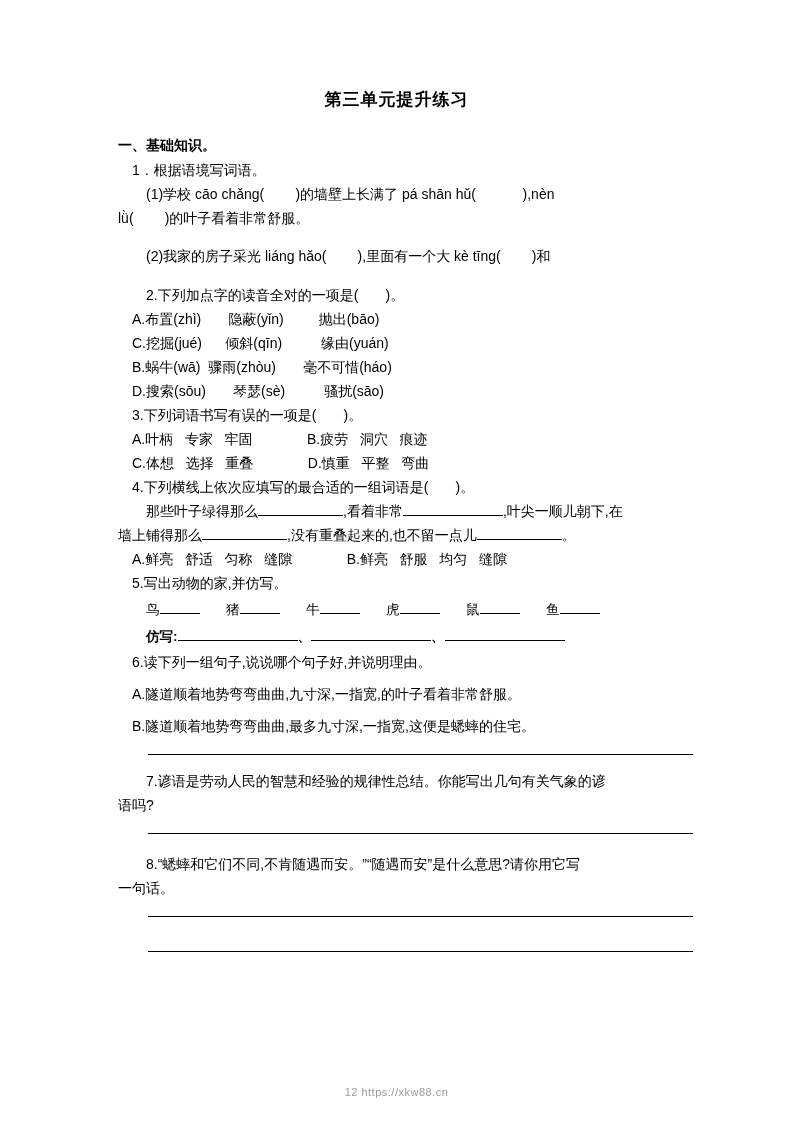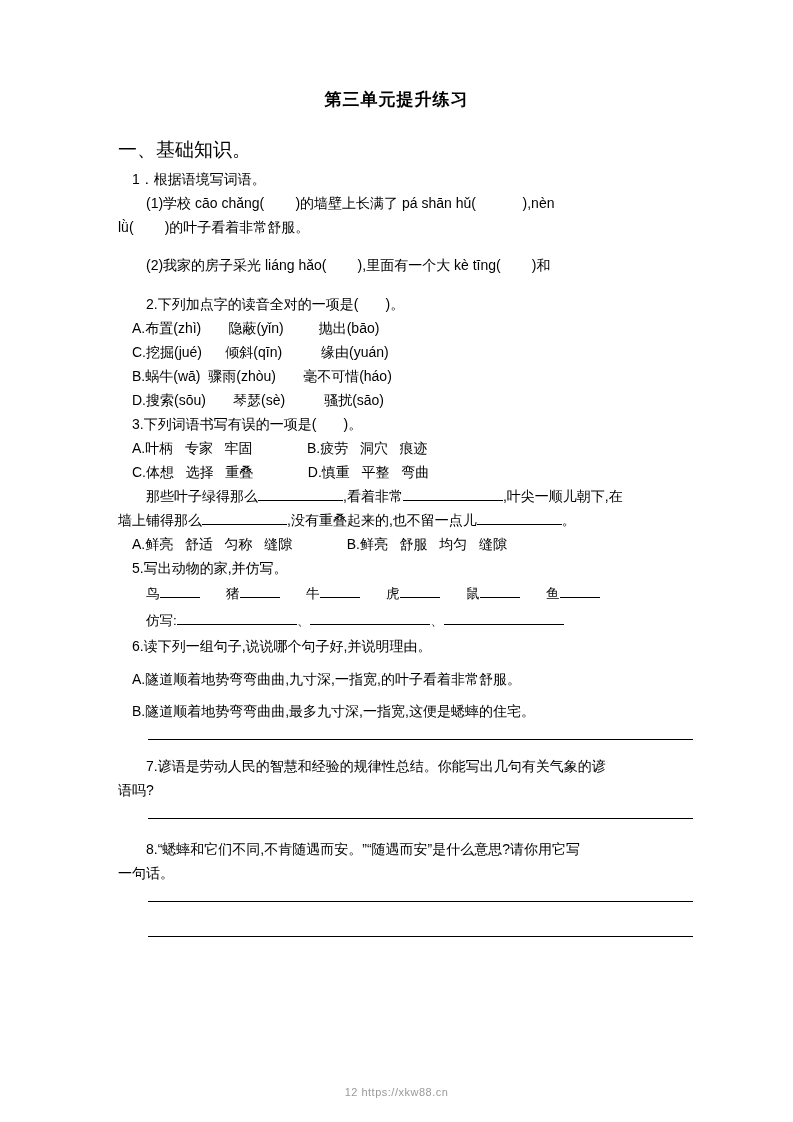--- a/index.html
+++ b/index.html
@@ -30,22 +30,22 @@
     letter-spacing: 1px;
     margin-bottom: 22px;
   }
   .line {
     font-size: 14px;
     line-height: 1.72;
     white-space: pre-wrap;
     word-break: break-all;
   }
   .sec-head {
-    font-size: 19px;
-    font-weight: normal;
+    font-size: 14px;
+    font-weight: bold;
     line-height: 1.8;
   }
   .indent1 { text-indent: 0; padding-left: 14px; }
   .indent2 { text-indent: 0; padding-left: 28px; }
   .gap-sm { height: 8px; }
   .gap-md { height: 14px; }
   .gap-lg { height: 18px; }
 
   .blank-u {
     display: inline-block;
@@ -62,20 +62,21 @@
     font-size: 13.5px;
     line-height: 2.0;
     letter-spacing: 0.5px;
   }
   .animal-row .item { display: inline-block; margin-right: 26px; }
 
   .fangxie {
     padding-left: 28px;
     font-size: 13.5px;
     line-height: 2.0;
+    font-weight: bold;
   }
 
   .answer-rule {
     border-bottom: 1px solid #000;
     height: 0;
     margin: 16px 0 0 30px;
     width: 545px;
   }
   .answer-rule.mid {
     margin-left: 30px;
@@ -116,20 +117,21 @@
   <div class="line indent2">2.下列加点字的读音全对的一项是(       )。</div>
   <div class="line indent1">A.布置(zhì)       隐蔽(yǐn)         抛出(bāo)</div>
   <div class="line indent1">C.挖掘(jué)      倾斜(qīn)          缘由(yuán)</div>
   <div class="line indent1">B.蜗牛(wā)  骤雨(zhòu)       毫不可惜(háo)</div>
   <div class="line indent1">D.搜索(sōu)       琴瑟(sè)          骚扰(sāo)</div>
 
   <div class="line indent1">3.下列词语书写有误的一项是(       )。</div>
   <div class="line indent1">A.叶柄   专家   牢固              B.疲劳   洞穴   痕迹</div>
   <div class="line indent1">C.体想   选择   重叠              D.慎重   平整   弯曲</div>
 
+  <div class="line indent1">4.下列横线上依次应填写的最合适的一组词语是(       )。</div>
 
   <div class="line indent2"><span>那些叶子绿得那么</span><span class="blank-u w85"></span><span>,看着非常</span><span class="blank-u w100"></span><span>,叶尖一顺儿朝下,在</span></div>
 
   <div class="line"><span>墙上铺得那么</span><span class="blank-u w85"></span><span>,没有重叠起来的,也不留一点儿</span><span class="blank-u w85"></span><span>。</span></div>
 
   <div class="line indent1">A.鲜亮   舒适   匀称   缝隙              B.鲜亮   舒服   均匀   缝隙</div>
 
   <div class="line indent1">5.写出动物的家,并仿写。</div>
 
   <div class="animal-row">

